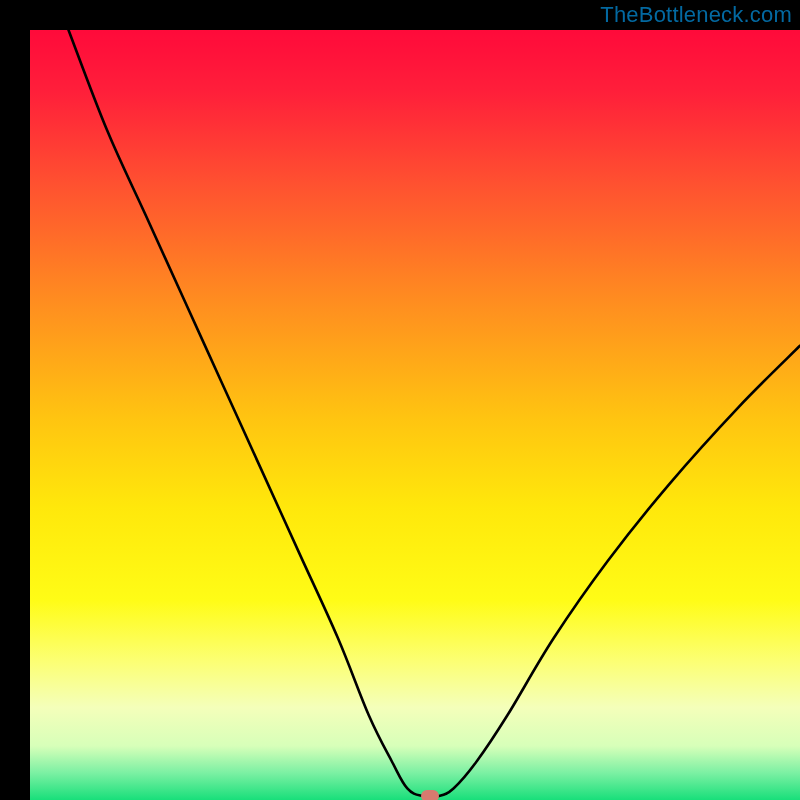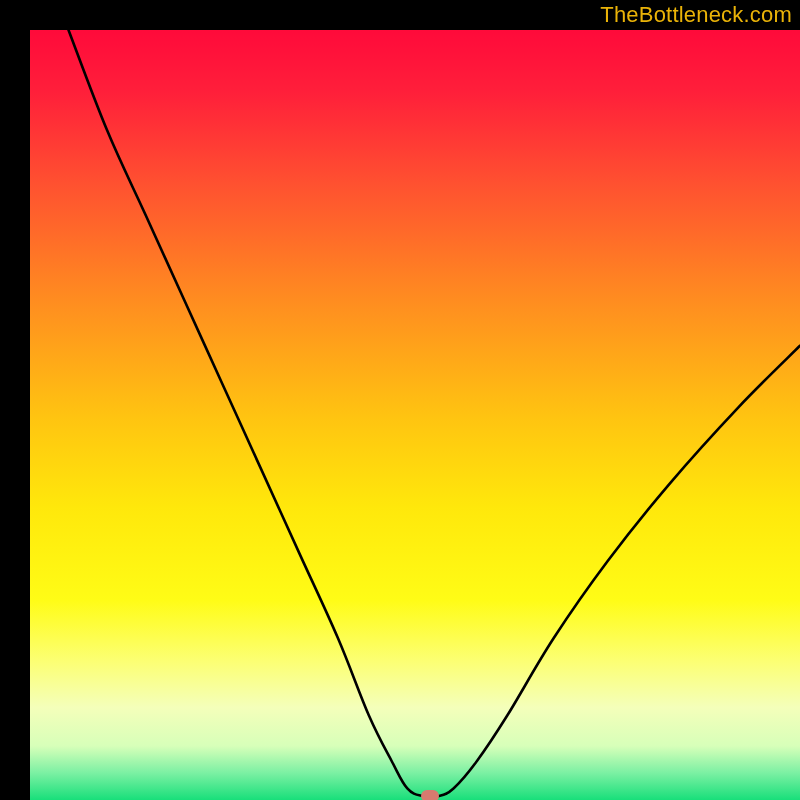--- a/index.html
+++ b/index.html
@@ -14,21 +14,21 @@
   .frame {
     position: relative;
     width: 800px;
     height: 800px;
     background: #000;
   }
   .watermark {
     position: absolute;
     top: 2px;
     right: 8px;
-    color: #eab308;
+    color: #0369a1;
     font-size: 22px;
     letter-spacing: 0.2px;
     font-weight: 400;
     z-index: 10;
   }
   .plot-area {
     position: absolute;
     left: 30px;
     top: 30px;
     width: 770px;   

